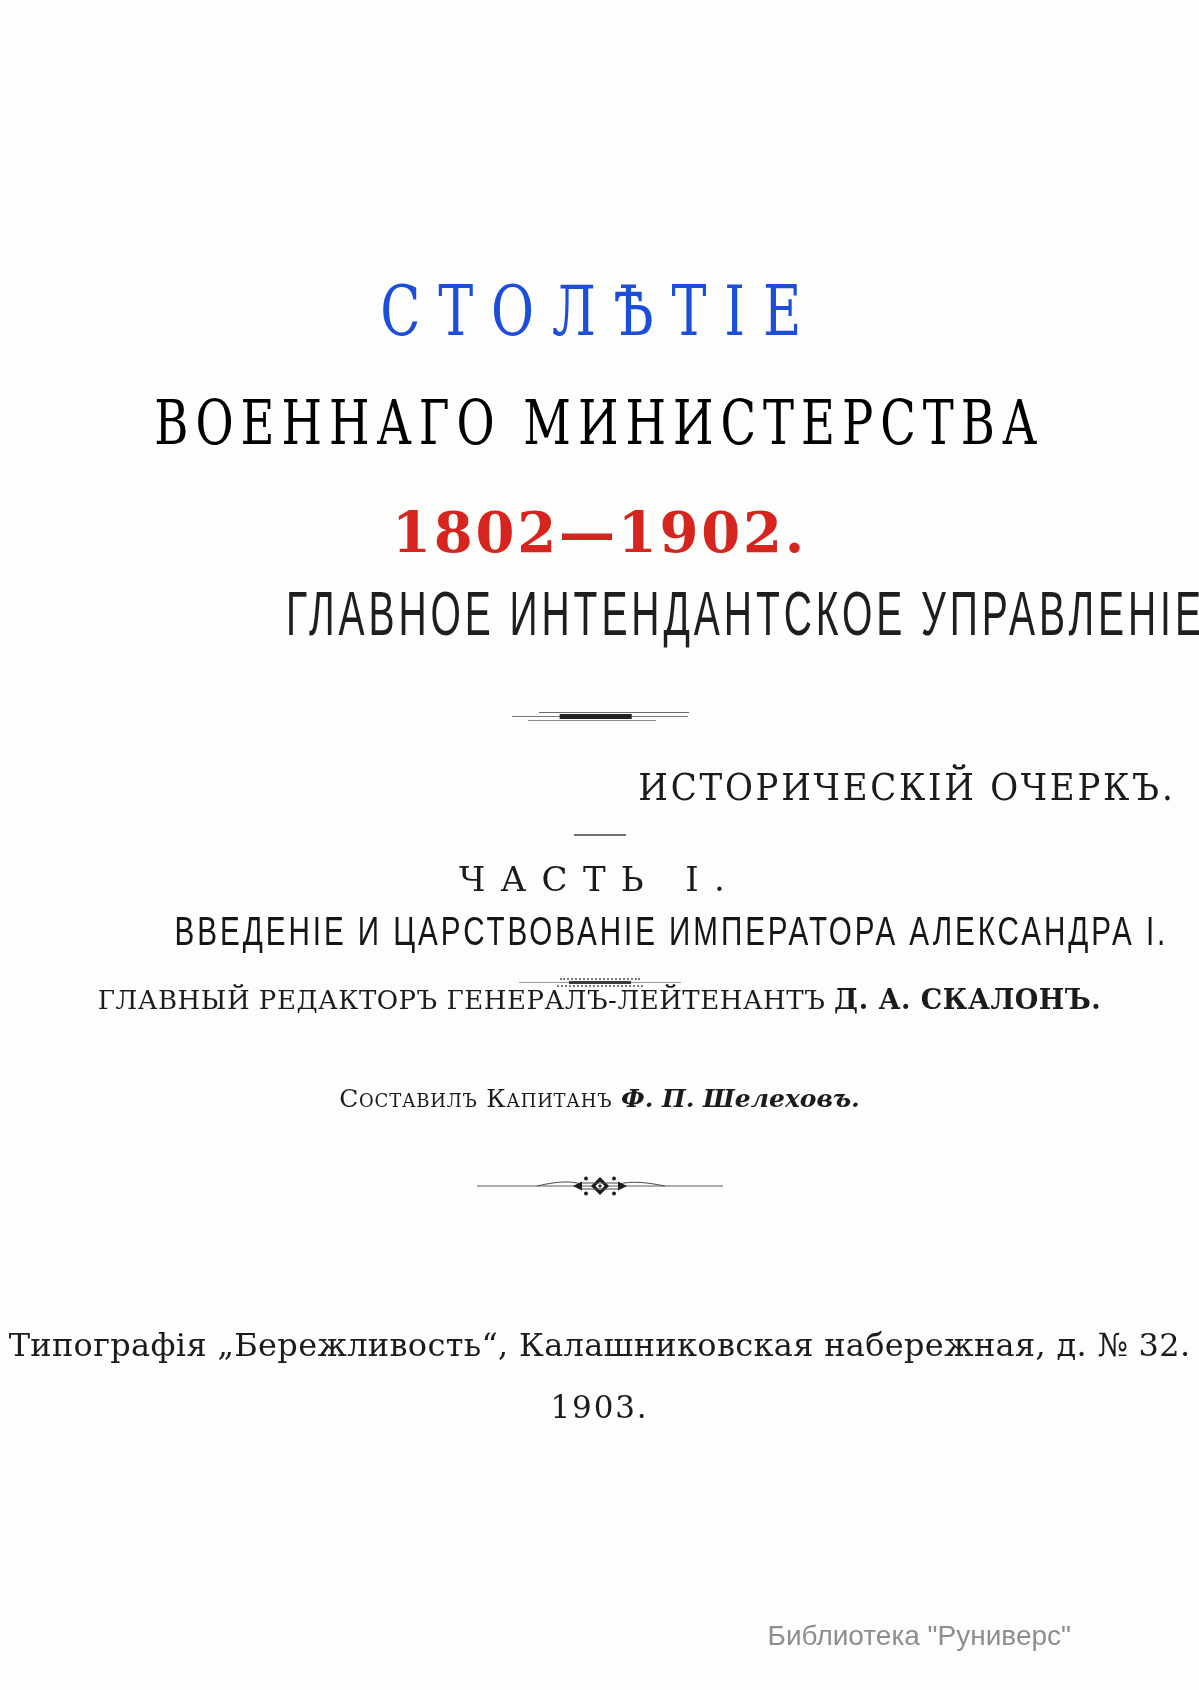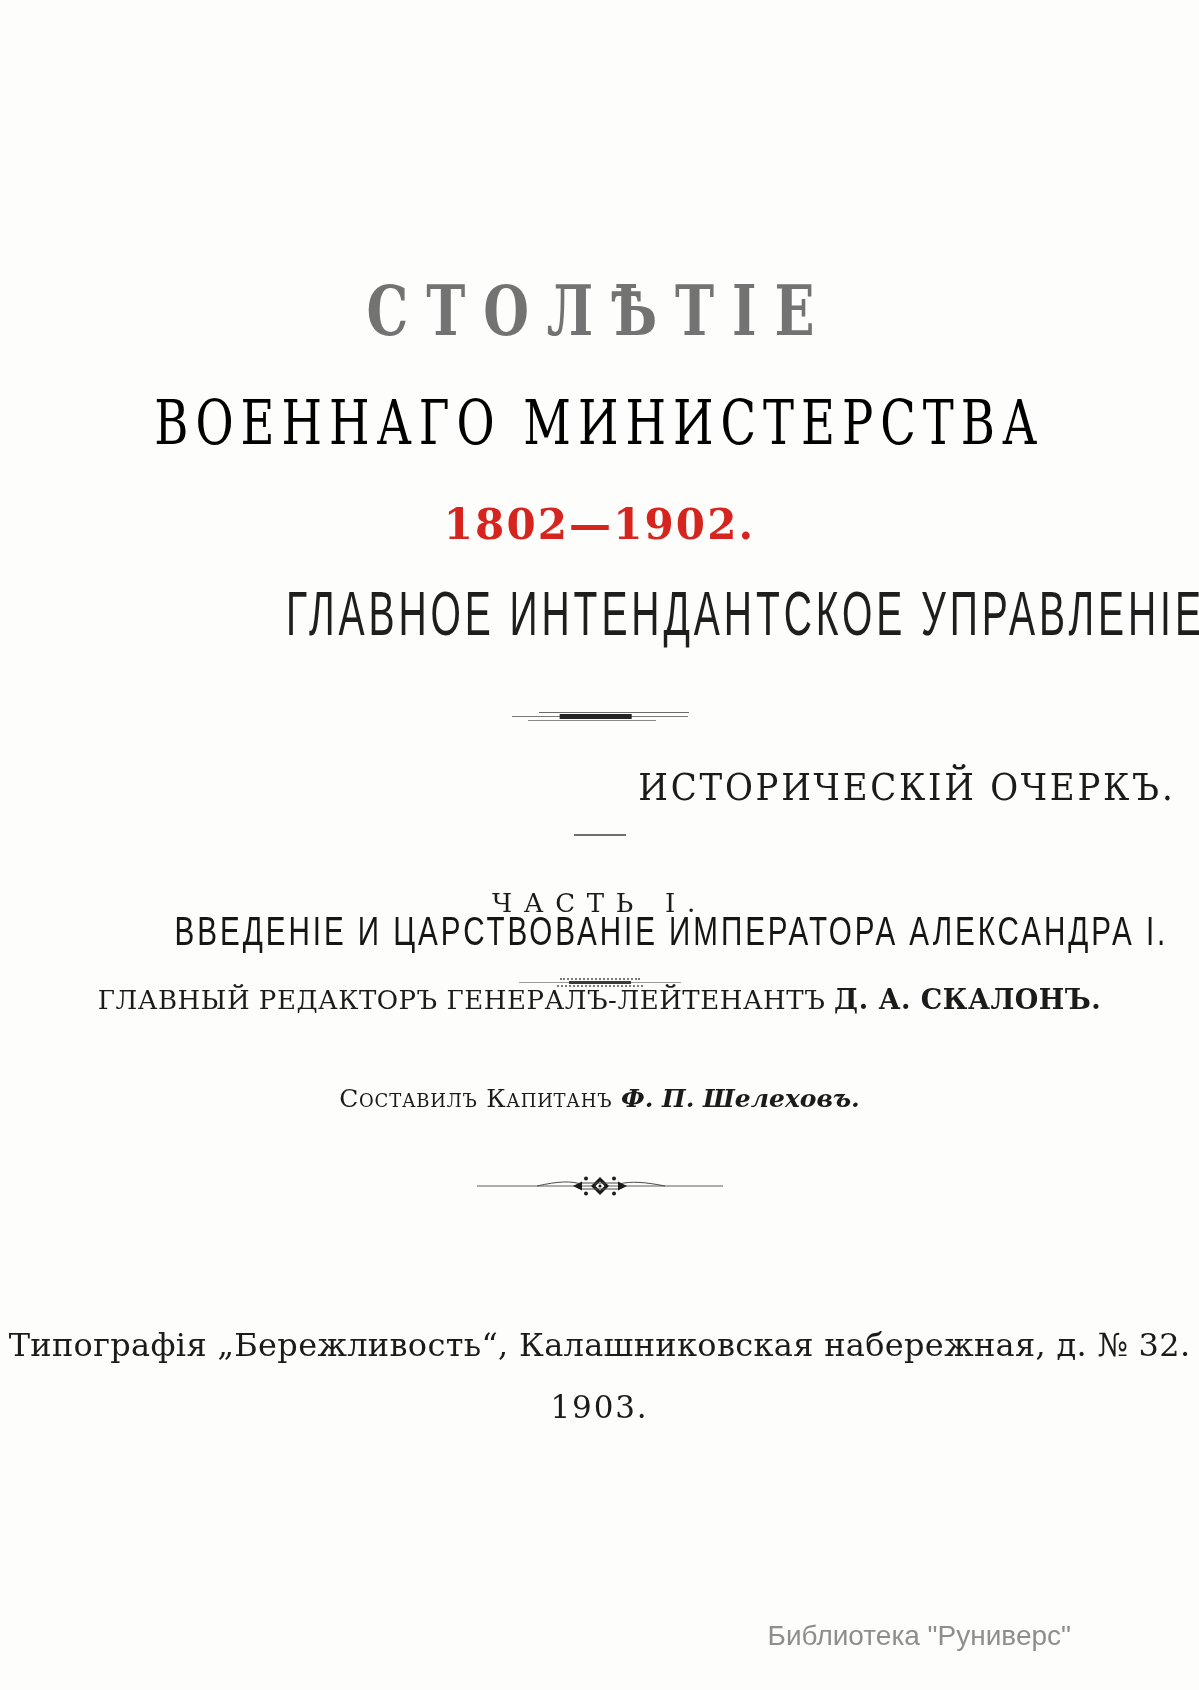--- a/index.html
+++ b/index.html
@@ -9,44 +9,44 @@
     font-family:"DejaVu Serif", serif;
     position:relative;
     overflow:hidden;
     color:#1b1b1b;
   }
   .page{position:absolute;inset:0;}
   .row{position:absolute;left:0;right:0;text-align:center;line-height:1;white-space:nowrap;}
   .cond{display:inline-block;transform-origin:50% 50%;white-space:nowrap;}
 
   
-  .t1{top:276px;color:#737373;font-weight:700;font-size:70px;}
+  .t1{top:276px;color:#1d4ed8;font-weight:400;font-size:70px;}
   .t1 .cond{transform:scaleX(0.75);letter-spacing:0.34em;}
   .t2{top:392px;color:#000000;font-weight:400;font-size:62px;}
   .t2 .cond{transform:scaleX(0.75);letter-spacing:0.15em;}
-  .dates{top:504px;color:#d6251f;font-weight:700;font-size:42px;letter-spacing:0.05em;}
+  .dates{top:504px;color:#d6251f;font-weight:700;font-size:56px;letter-spacing:0.05em;}
 
   
   .dept{top:582px;font-family:"Liberation Sans",sans-serif;font-weight:400;font-size:63px;color:#1e1e1e;}
   .dept .cond{transform:scaleX(0.62);letter-spacing:0.10em;}
 
   
   .divA{top:712px;position:absolute;left:0;right:0;display:flex;flex-direction:column;align-items:center;gap:3px;}
   .divA .l1{width:150px;height:1px;background:#6a6a6a;transform:translateX(14px);}
   .divA .l2{width:176px;height:1px;background:#7a7a7a;position:relative;}
   .divA .l2 i{position:absolute;left:50%;top:-2px;transform:translateX(-56%);width:72px;height:5px;background:#242424;display:block;}
   .divA .l3{width:128px;height:1px;background:#8a8a8a;transform:translateX(-8px);}
 
   .essay{top:769px;font-size:37px;letter-spacing:0.08em;text-align:right;}
   .essay .cond{transform:scaleX(0.92);}
 
   .divB{top:834px;position:absolute;left:0;right:0;display:flex;justify-content:center;}
   .divB span{width:52px;height:2px;background:#6f6f6f;display:block;}
 
-  .part{top:862px;font-size:26px;letter-spacing:0.45em;margin-top:28px;}
+  .part{top:862px;font-size:34px;letter-spacing:0.45em;}
 
   .partsub{top:911px;font-family:"Liberation Sans",sans-serif;font-weight:400;font-size:40px;color:#161616;}
   .partsub .cond{transform:scaleX(0.74);letter-spacing:0.10em;}
 
   
   .divC{top:978px;position:absolute;left:0;right:0;display:flex;flex-direction:column;align-items:center;gap:2px;}
   .divC .dots{width:80px;border-top:2px dotted #7b7b7b;height:0;}
   .divC .mid{width:162px;height:1px;background:#9a9a9a;position:relative;}
   .divC .mid i{position:absolute;width:62px;height:3px;top:-1px;left:50%;transform:translateX(-50%);background:#3a3a3a;display:block;}
   .divC .dots2{width:86px;border-top:2px dotted #7b7b7b;height:0;}

